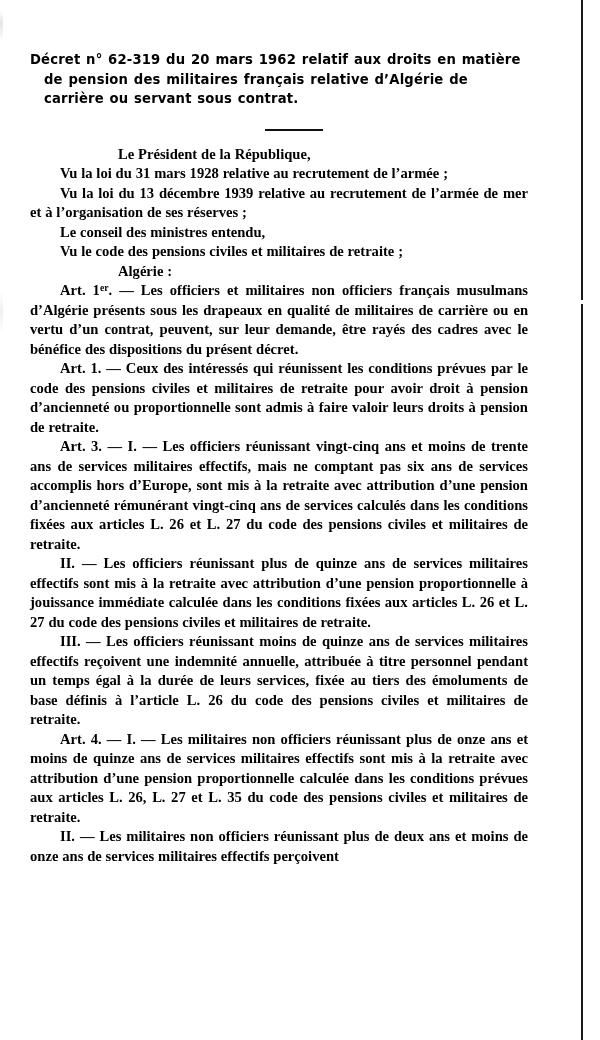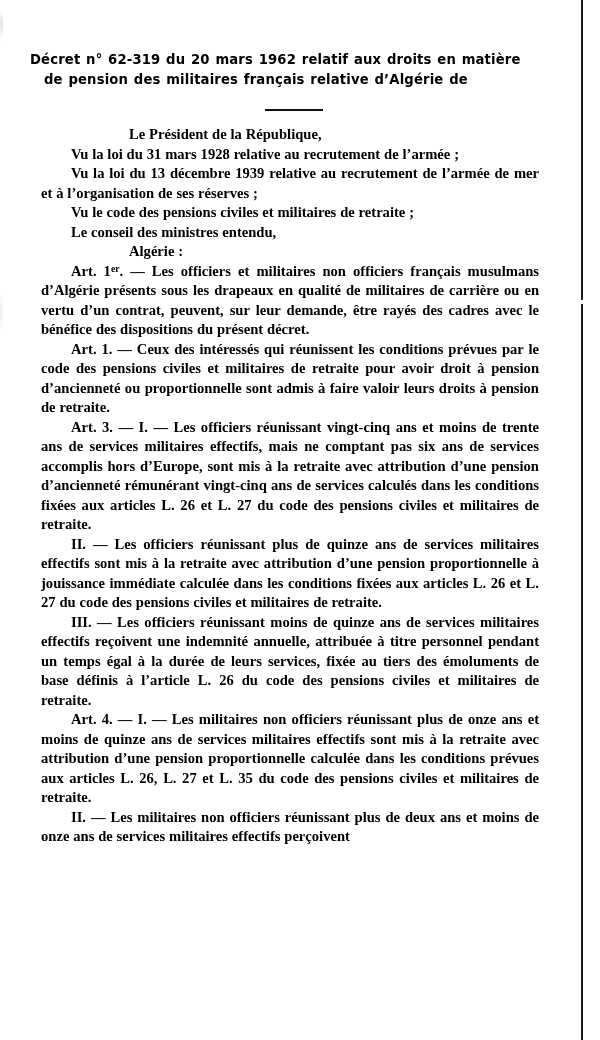--- a/index.html
+++ b/index.html
@@ -97,21 +97,20 @@
 
   
   .body-block {
     padding: 10px 10px 0 30px;
     font-size: 14.6px;
     line-height: 19.5px;
     font-weight: bold;
     text-align: justify;
     width: 538px;
     box-sizing: border-box;
-    margin-left: 11px;
   }
 
   .body-block p {
     margin: 0;
     text-align: justify;
     text-justify: inter-word;
     word-spacing: 0.2px;
   }
   .p-indent-wide { text-indent: 30px; }
   .p-center-ish  { text-indent: 88px; }
@@ -134,40 +133,41 @@
 <body>
 
 <div class="scan-edge-mark"></div>
 <div class="column-rule"></div>
 
 <div class="page">
 
   <h1 class="doc-title">
     <span class="tl tl-1">Décret n° 62-319 du 20 mars 1962 relatif aux droits en matière</span>
     <span class="tl tl-2">de pension des militaires français relative d’Algérie de</span>
+    <span class="tl tl-3">carrière ou servant sous contrat.</span>
   </h1>
 
   <div class="title-rule-wrap">
     <span class="title-rule"></span>
   </div>
 
   <div class="body-block">
 
     <p class="p-center-ish p-gap-md">Le Président de la République,</p>
 
 
 
     <p class="p-indent-wide">Vu la loi du 31 mars 1928 relative au recrutement de l’armée ;</p>
 
     <p class="p-indent-wide">Vu la loi du 13 décembre 1939 relative au recrutement de l’armée de mer et à l’organisation de ses réserves ;</p>
 
 
+    <p class="p-indent-wide">Le conseil des ministres entendu,</p>
+
     <p class="p-indent-wide">Vu le code des pensions civiles et militaires de retraite ;</p>
-
-    <p class="p-indent-wide">Le conseil des ministres entendu,</p>
 
     <p class="p-center-ish p-gap-md">Algérie :</p>
 
     <p class="p-indent-wide p-gap-md">
       <span>Art. 1</span><sup class="ord">er</sup><span class="emdash">. — </span><span>Les officiers et militaires non officiers français musulmans d’Algérie présents sous les drapeaux en qualité de militaires de carrière ou en vertu d’un contrat, peuvent, sur leur demande, être rayés des cadres avec le bénéfice des dispositions du présent décret.</span>
     </p>
 
     <p class="p-indent-wide p-gap-md">
       <span>Art. 1</span><span class="emdash">. — </span><span>Ceux des intéressés qui réunissent les conditions prévues par le code des pensions civiles et militaires de retraite pour avoir droit à pension d’ancienneté ou proportionnelle sont admis à faire valoir leurs droits à pension de retraite.</span>
     </p>

